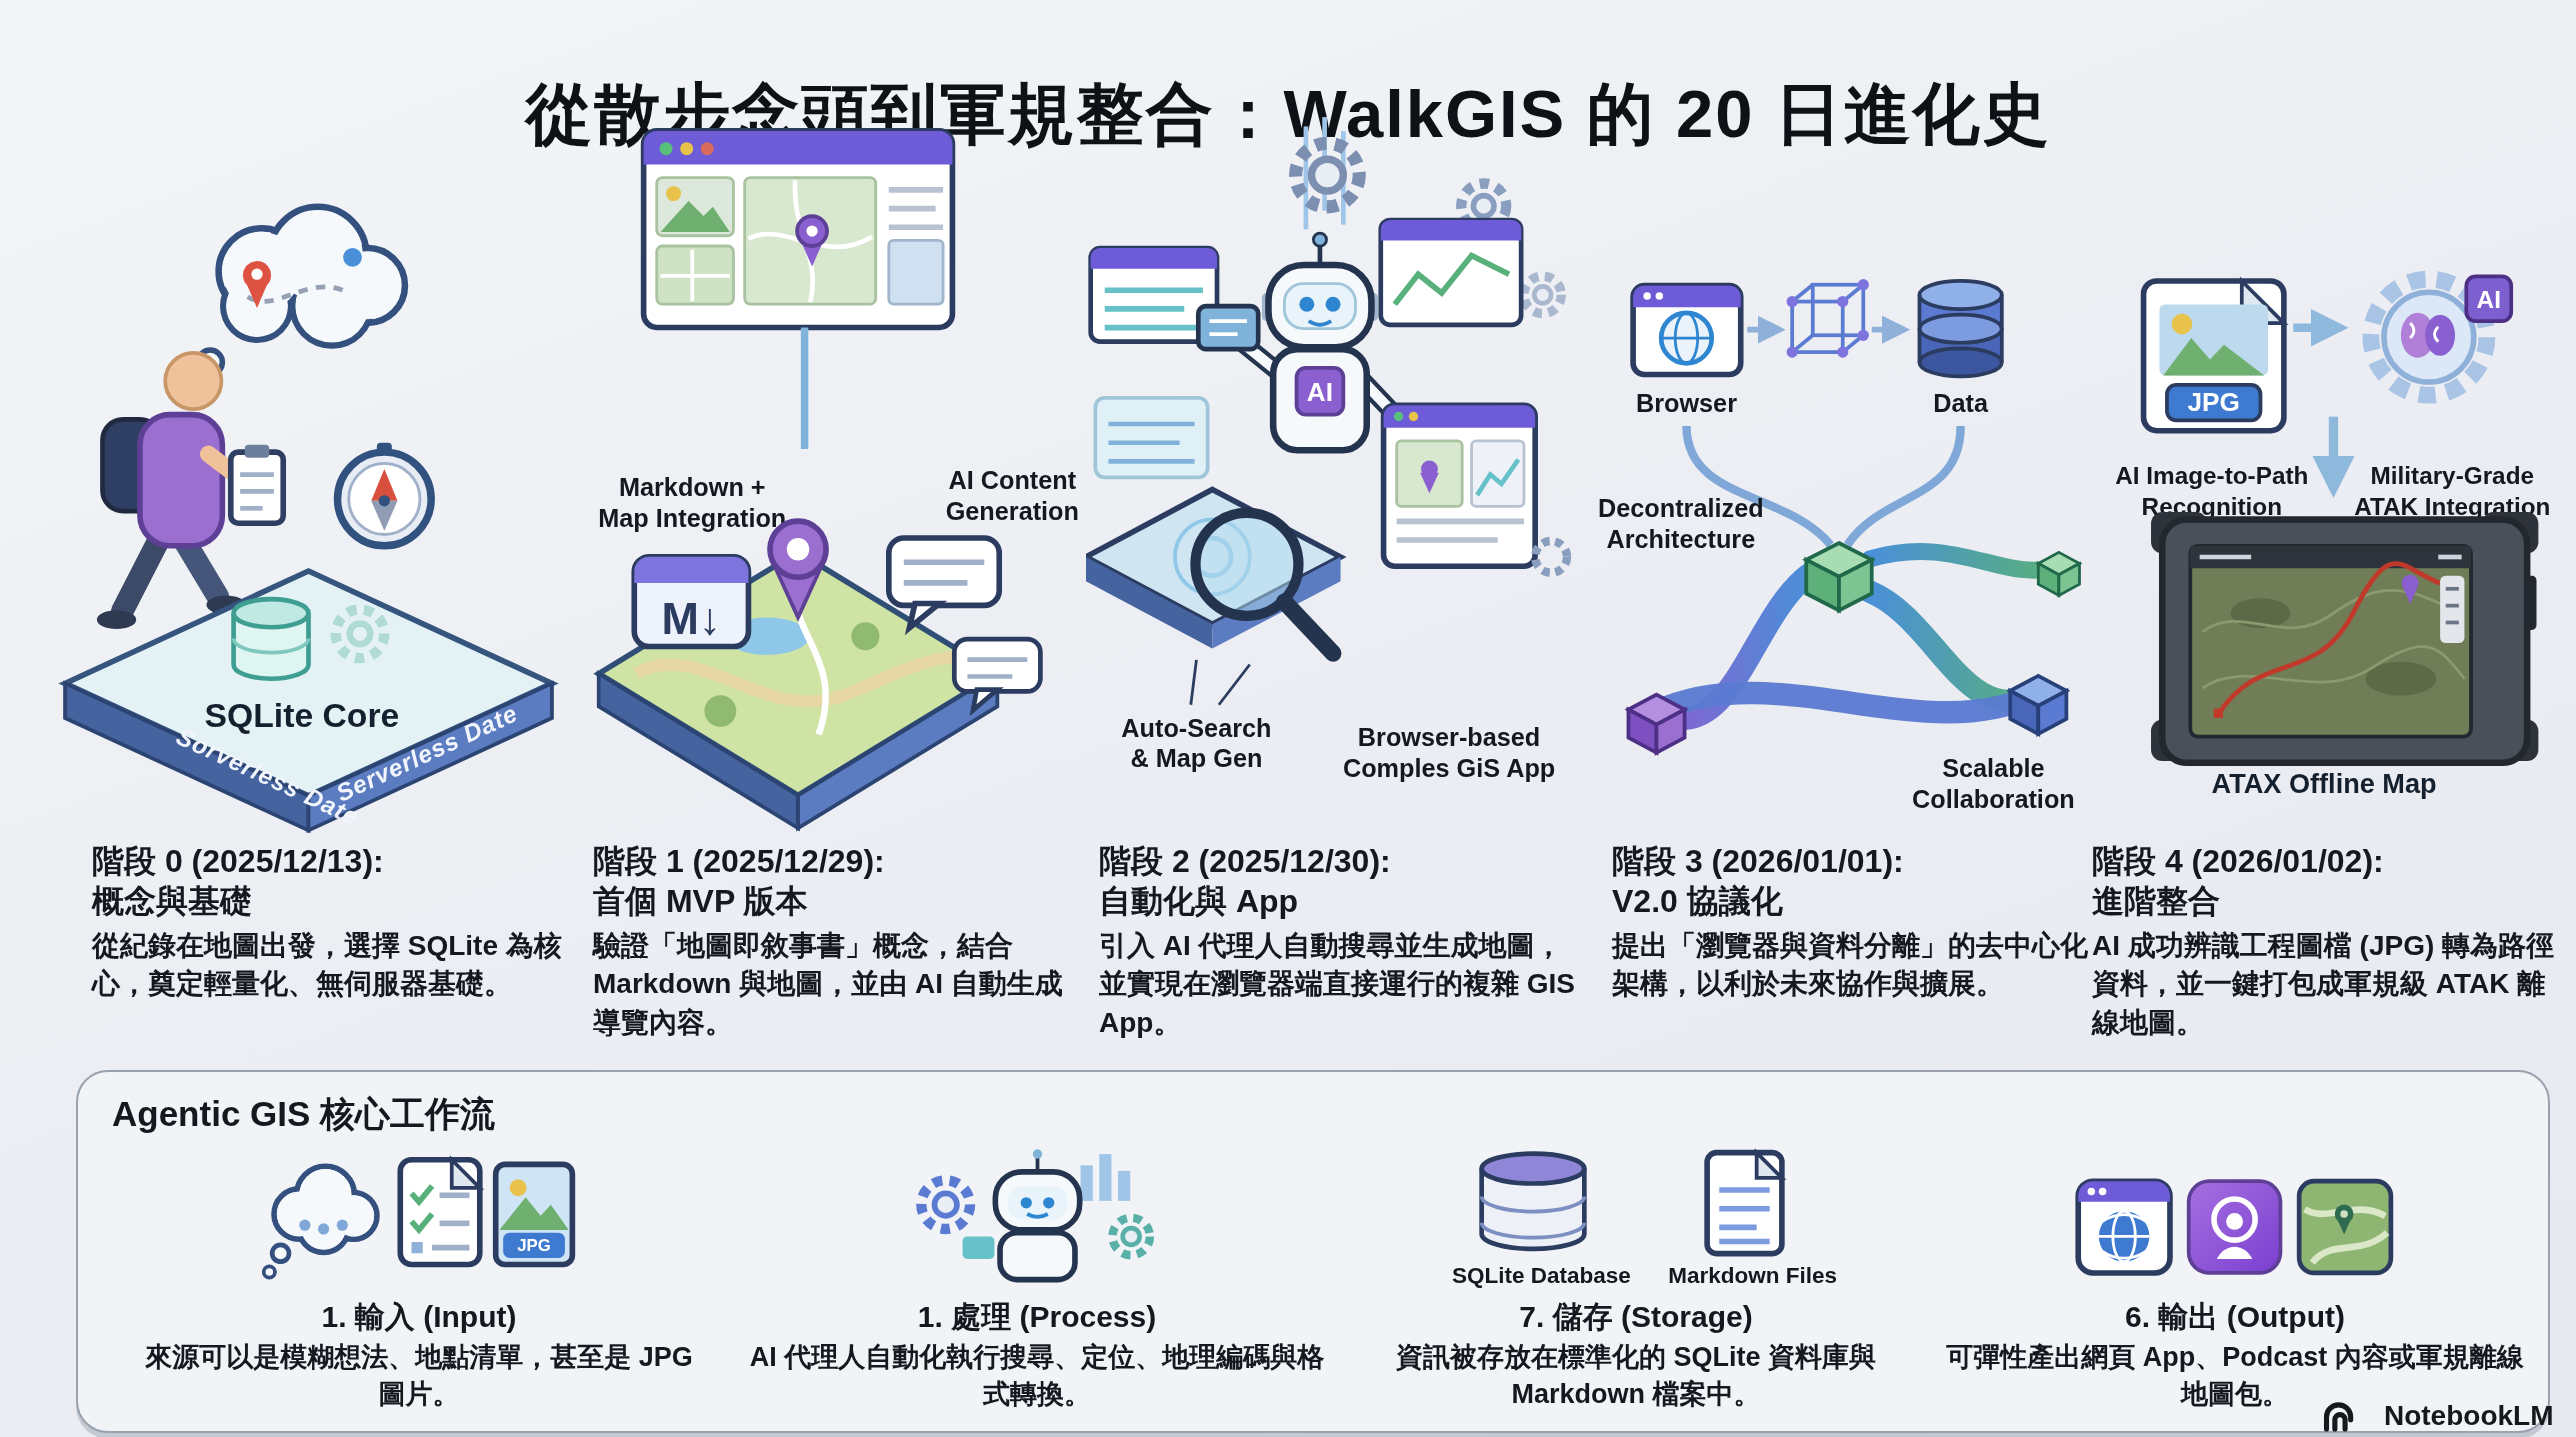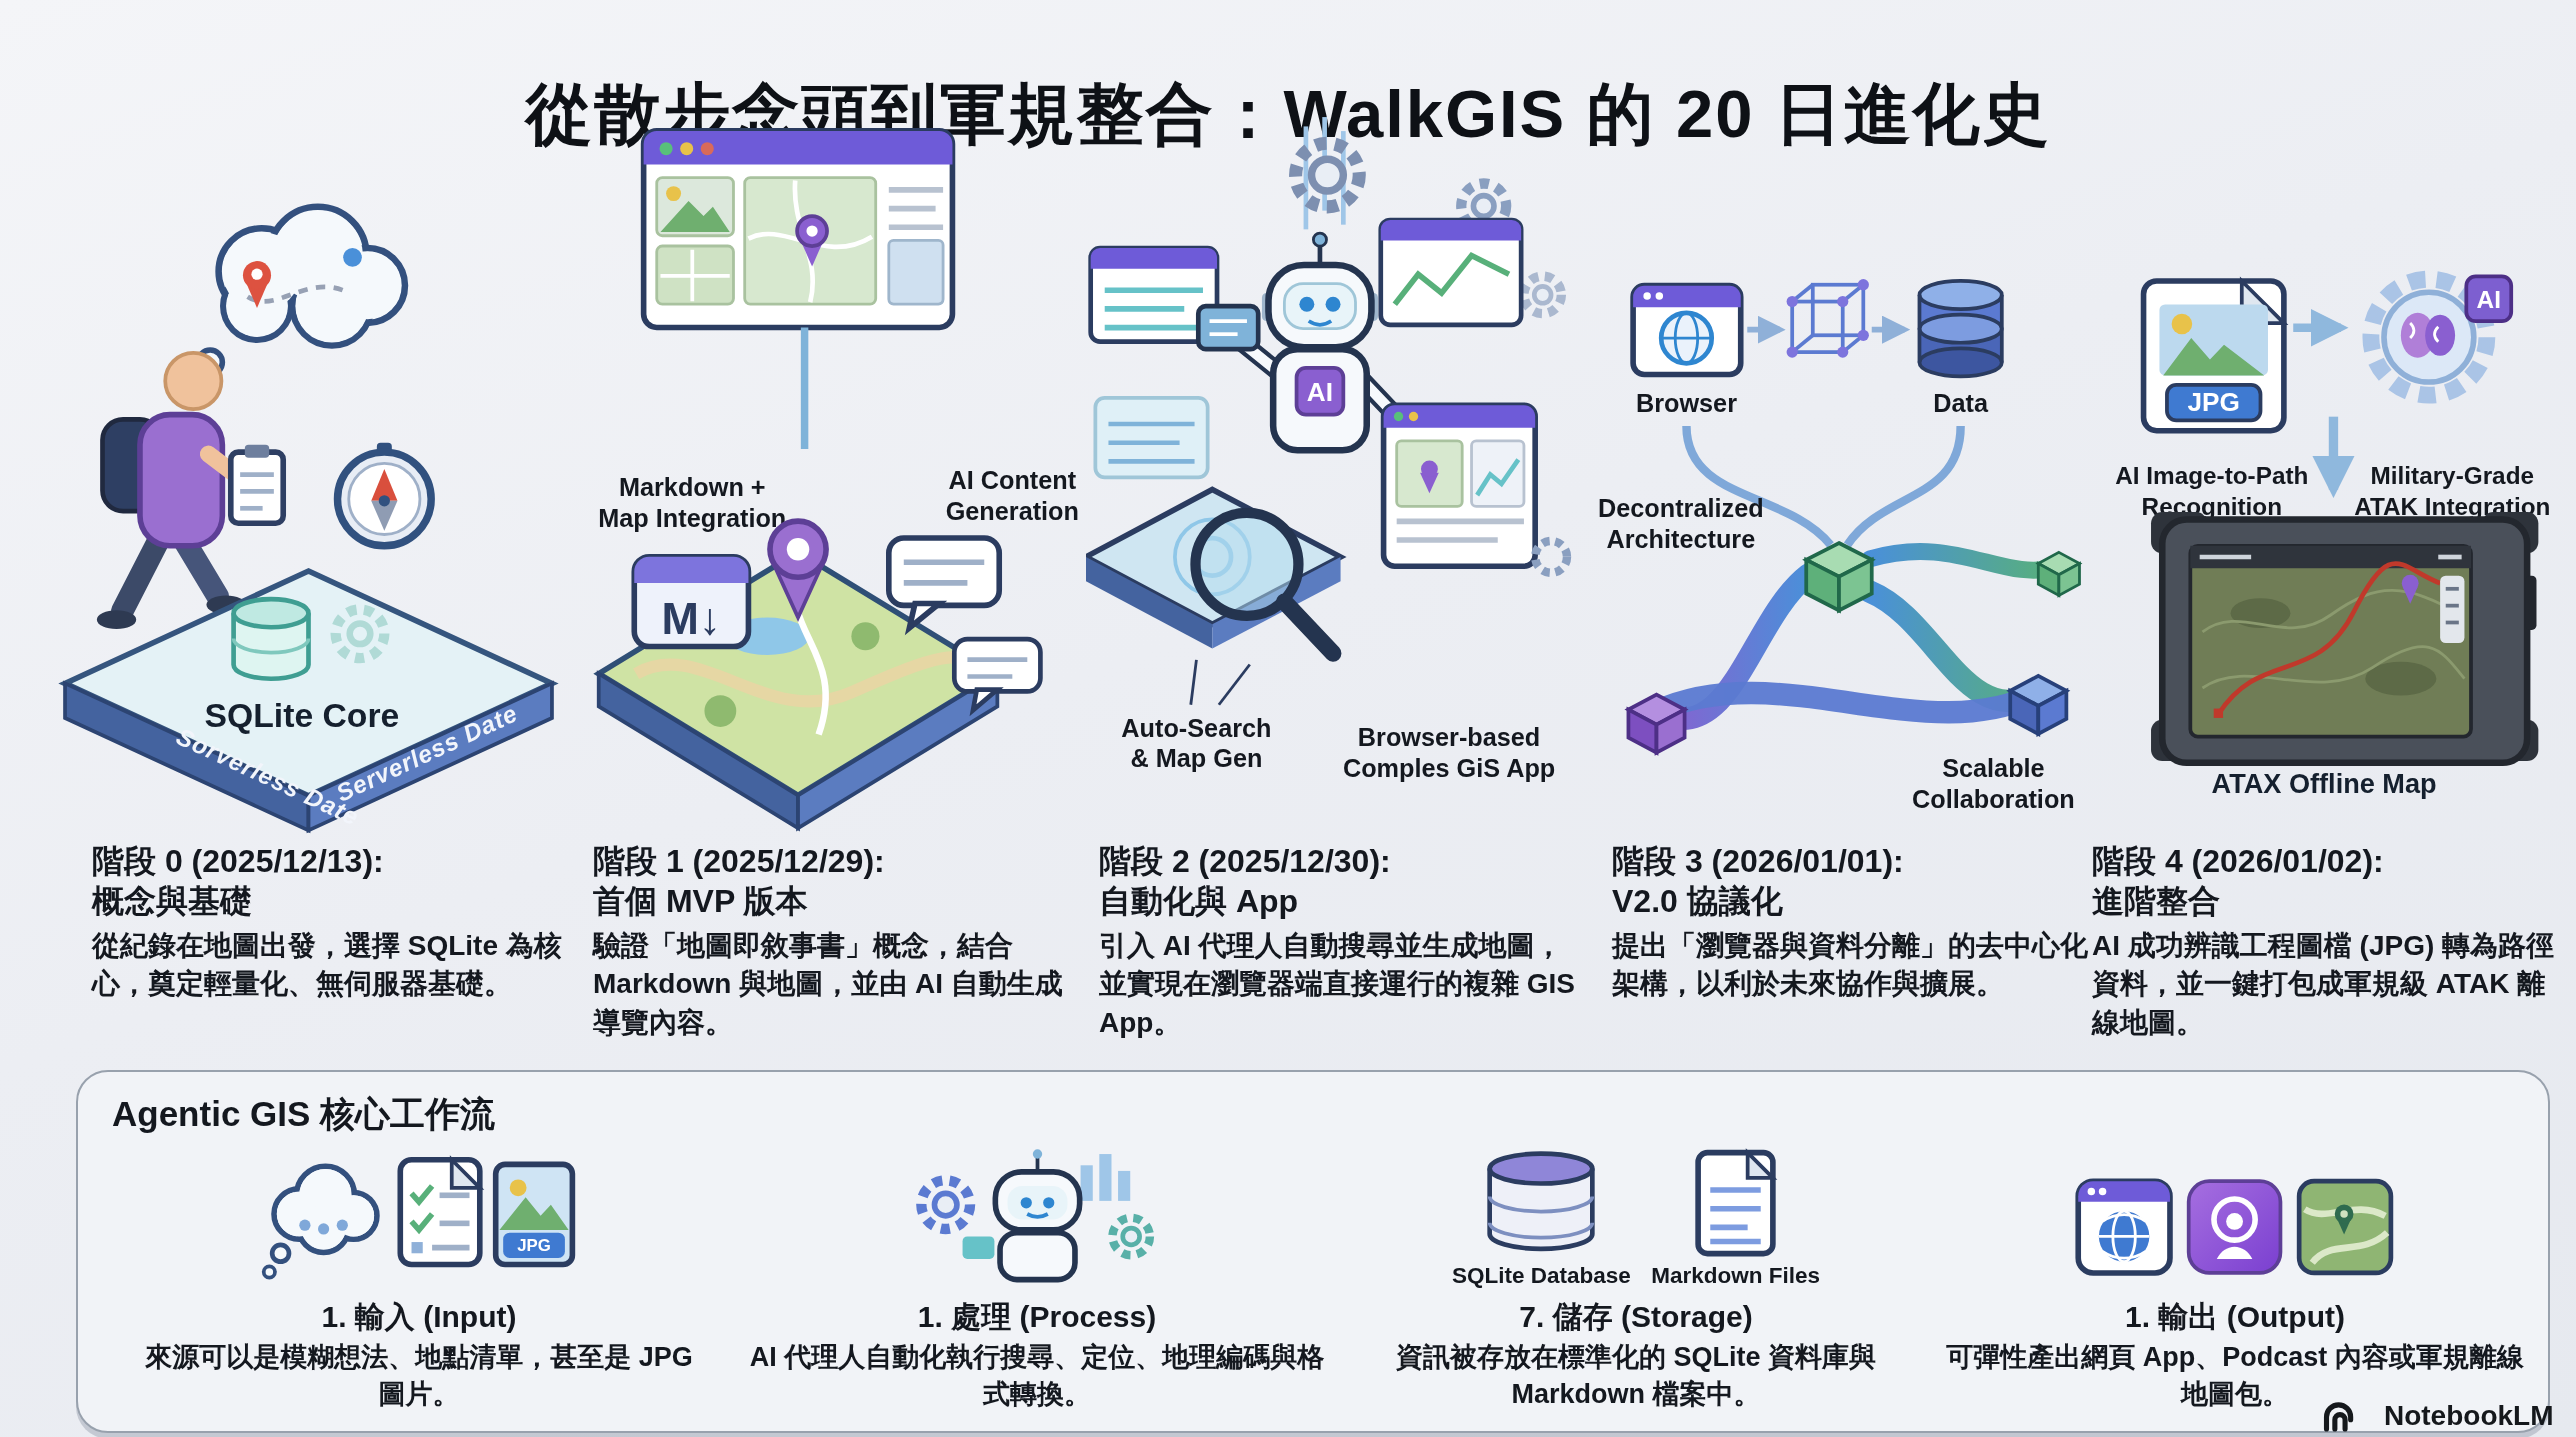--- a/index.html
+++ b/index.html
@@ -15,21 +15,21 @@
   .stage-text{position:absolute;width:482px;}
   .stage-text .h{font-size:32px;font-weight:800;line-height:1.25;}
   .stage-text .b{font-size:28px;font-weight:600;line-height:1.38;margin-top:5.6px;}
   .panel{position:absolute;left:76px;top:1070px;width:2470px;height:359px;
          border:2.8px solid #98a1ad;border-radius:32px;background:#f1f3f7;
          box-shadow:0 5.6px 0 rgba(110,120,140,.30);}
   .panel-title{position:absolute;left:34px;top:19px;font-size:35px;font-weight:800;}
   .wf-step{position:absolute;top:56px;width:580px;text-align:center;}
   .wf-icons{height:161px;display:flex;align-items:flex-end;justify-content:center;gap:20.6px;}
   .figure{display:flex;flex-direction:column;align-items:center;}
-  .figcap{font-size:22.5px;font-weight:800;margin-top:1.9px;line-height:1.1;}
+  .figcap{font-size:22.5px;font-weight:800;margin-top:1.9px;line-height:1.1;margin-left:17px;}
   .wf-h{font-size:30px;font-weight:800;margin-top:7.5px;}
   .wf-b{font-size:27px;font-weight:600;line-height:1.35;margin-top:1.9px;}
   .watermark{position:absolute;right:22.5px;bottom:5.6px;display:flex;align-items:center;gap:25px;
              font-size:28px;font-weight:700;color:#15181c;}
 </style>
 </head>
 <body>
 
 <div class="canvas">
 
@@ -563,21 +563,21 @@
           <g>
             <rect x="248" y="15" width="98" height="98" rx="16" fill="#8fb573" stroke="#2b3c60" stroke-width="5"></rect>
             <path d="M254,45 C278,60 306,34 340,52" stroke="#dbe8c8" stroke-width="7" fill="none"></path>
             <path d="M262,102 C282,76 314,96 342,70" stroke="#dbe8c8" stroke-width="7" fill="none"></path>
             <polygon points="296,72 288,54 304,54" fill="#2f6b4f"></polygon>
             <circle cx="296" cy="50" r="10" fill="#2f6b4f"></circle>
               <circle cx="296" cy="50" r="4" fill="#cfe0c0"></circle>
           </g>
         </svg>
       </div>
-      <div class="wf-h">1. 輸出 (Output)</div>
+      <div class="wf-h">6. 輸出 (Output)</div>
       <div class="wf-b">可彈性產出網頁 App、Podcast 內容或軍規離線地圖包。</div>
     </div>
   </div>
 
   <div class="watermark">
     <svg width="39" height="32" viewBox="0 0 42 34">
       <path d="M7,31 V18 A13,13 0 0 1 33,18 V21" fill="none" stroke="#15181c" stroke-width="5.5" stroke-linecap="round"></path>
       <path d="M16,31 V21 A5.5,5.5 0 0 1 27,21 V31" fill="none" stroke="#15181c" stroke-width="5.5" stroke-linecap="round"></path>
     </svg>
     <span>NotebookLM</span>

